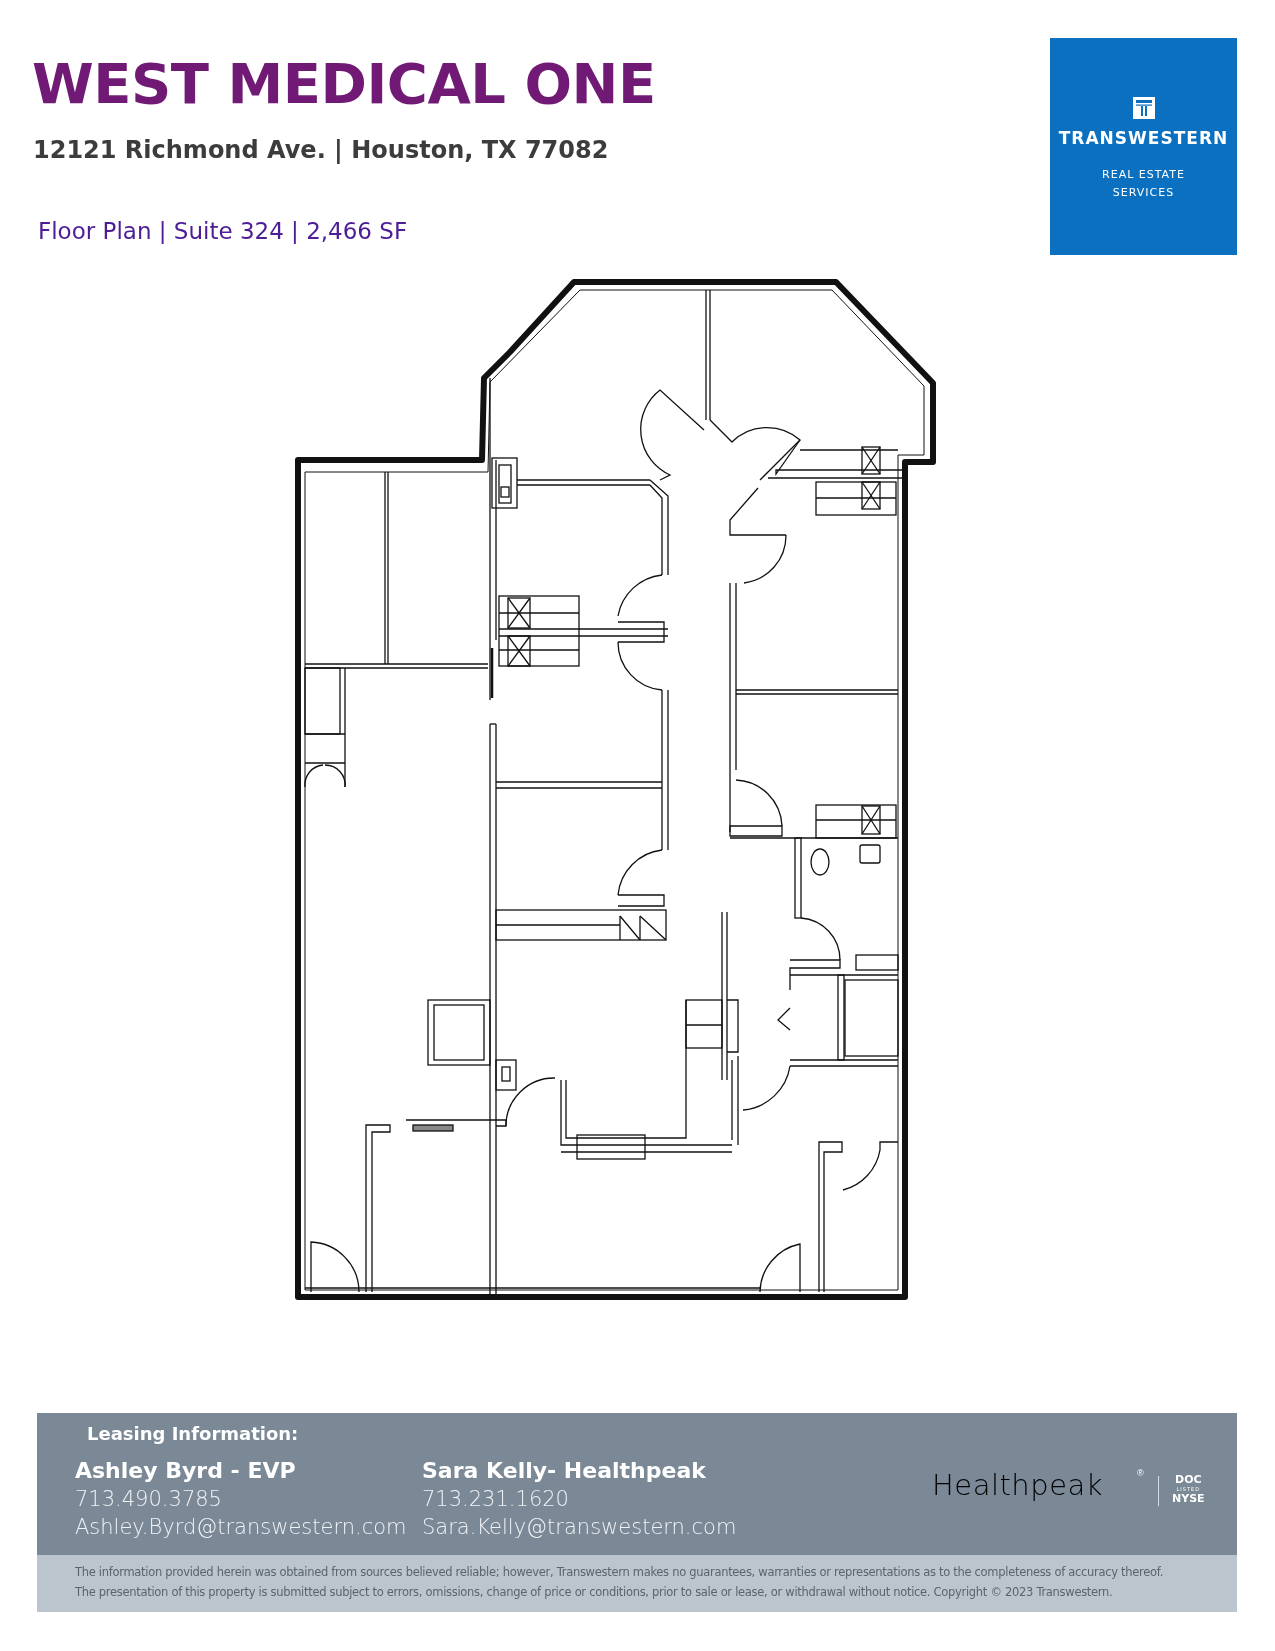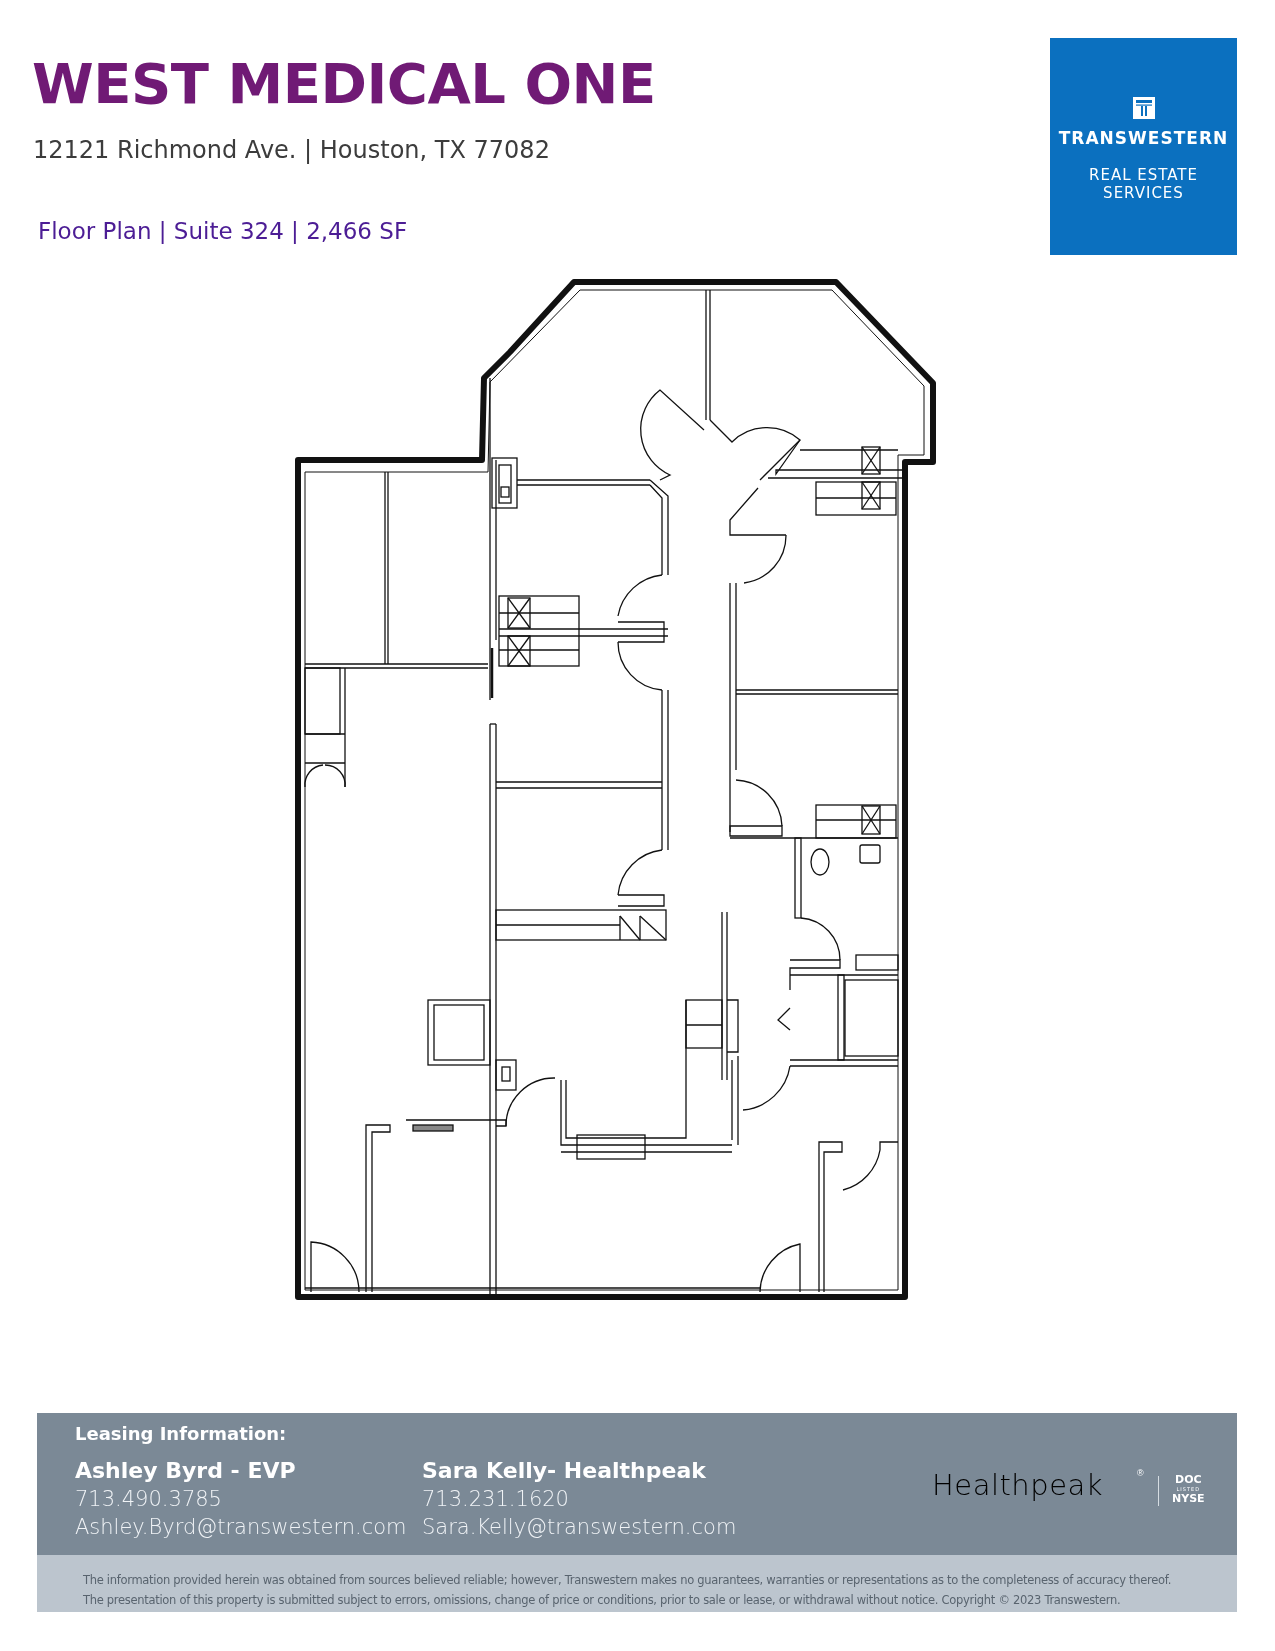--- a/index.html
+++ b/index.html
@@ -2,54 +2,54 @@
 <html><head>
 <meta charset="utf-8">
 <style>
   html, body { margin: 0; padding: 0; background: #ffffff; }
   body { width: 1275px; height: 1651px; position: relative; overflow: hidden;
          font-family: "Liberation Sans", "DejaVu Sans", sans-serif; }
   .title { position: absolute; left: 32px; top: 56px; margin: 0;
            font-family: "DejaVu Sans", sans-serif; font-weight: 700;
            font-size: 56px; letter-spacing: -0.5px; color: #701a75; line-height: 1; }
   .address { position: absolute; left: 33px; top: 136px; font-size: 24px;
-             color: #3c3c3c; font-family: "DejaVu Sans", sans-serif; font-weight: 400; }
+             color: #3c3c3c; font-family: "DejaVu Sans", sans-serif; font-weight: 700; }
   .subtitle { position: absolute; left: 38px; top: 218px; font-size: 23px;
               color: #4c1d95; font-family: "DejaVu Sans", sans-serif; }
   .logo-box { position: absolute; left: 1050px; top: 38px; width: 187px; height: 217px;
               background: #0b70bf; color: #ffffff; text-align: center; }
   .logo-mark { position: absolute; left: 83px; top: 59px; width: 22px; height: 22px;
                background: #ffffff; }
   .logo-mark svg { display: block; }
   .logo-name { position: absolute; left: 0; right: 0; top: 90px; font-size: 17px;
                font-weight: 700; letter-spacing: 1px; font-family: "DejaVu Sans", sans-serif; }
-  .logo-tag { position: absolute; left: 0; right: 0; top: 128px; font-size: 15px;
+  .logo-tag { position: absolute; left: 0; right: 0; top: 128px; font-size: 11px;
               letter-spacing: 1px; line-height: 18px; font-family: "DejaVu Sans", sans-serif; }
   .plan { position: absolute; left: 0; top: 0; width: 1275px; height: 1400px; pointer-events: none; }
   .leasing { position: absolute; left: 37px; top: 1413px; width: 1200px; height: 142px;
              background: #7b8996; color: #ffffff; }
-  .leasing-label { position: absolute; left: 38px; top: 10px; font-size: 18px; font-weight: 700;
+  .leasing-label { position: absolute; left: 50px; top: 10px; font-size: 18px; font-weight: 700;
                    font-family: "DejaVu Sans", sans-serif; }
   .contact { position: absolute; top: 44px; }
   .contact .name { font-size: 22px; font-weight: 700; font-family: "DejaVu Sans", sans-serif;
                    line-height: 28px; }
   .contact .phone, .contact .email { font-size: 21px; font-weight: 300; line-height: 28px;
                    font-family: "DejaVu Sans", sans-serif; color: #f0f3f6; }
   .hp { position: absolute; left: 895px; top: 55px; height: 44px; }
   .hp-word { position: absolute; left: 0; top: 0; font-size: 29px; font-weight: 300;
              font-family: "DejaVu Sans", sans-serif; letter-spacing: 0.5px; color: #000000;
              white-space: nowrap; }
   .hp-reg { position: absolute; left: 205px; top: 0; font-size: 9px; }
   .hp-div { position: absolute; left: 226px; top: 8px; width: 1px; height: 30px; background: #d6dde3; }
   .hp-doc { position: absolute; left: 240px; top: 5px; font-size: 11px; font-weight: 700;
             line-height: 13px; text-align: center; font-family: "DejaVu Sans", sans-serif; }
   .hp-doc .listed { font-size: 5px; letter-spacing: 1px; line-height: 6px; font-weight: 400; }
   .disclaimer { position: absolute; left: 37px; top: 1555px; width: 1200px; height: 57px;
                 background: #bcc5ce; }
-  .disclaimer p { margin: 8px; position: absolute; left: 38px; font-size: 11.5px; color: #59646f;
+  .disclaimer p { margin: 0; position: absolute; left: 38px; font-size: 11.5px; color: #59646f;
                   font-family: "DejaVu Sans", sans-serif; white-space: nowrap; letter-spacing: -0.3px; }
 </style>
 </head>
 <body>
 
 <h1 class="title">WEST MEDICAL ONE</h1>
 <div class="address">12121 Richmond Ave. | Houston, TX 77082</div>
 <div class="subtitle">Floor Plan | Suite 324 | 2,466 SF</div>
 
 <div class="logo-box">

